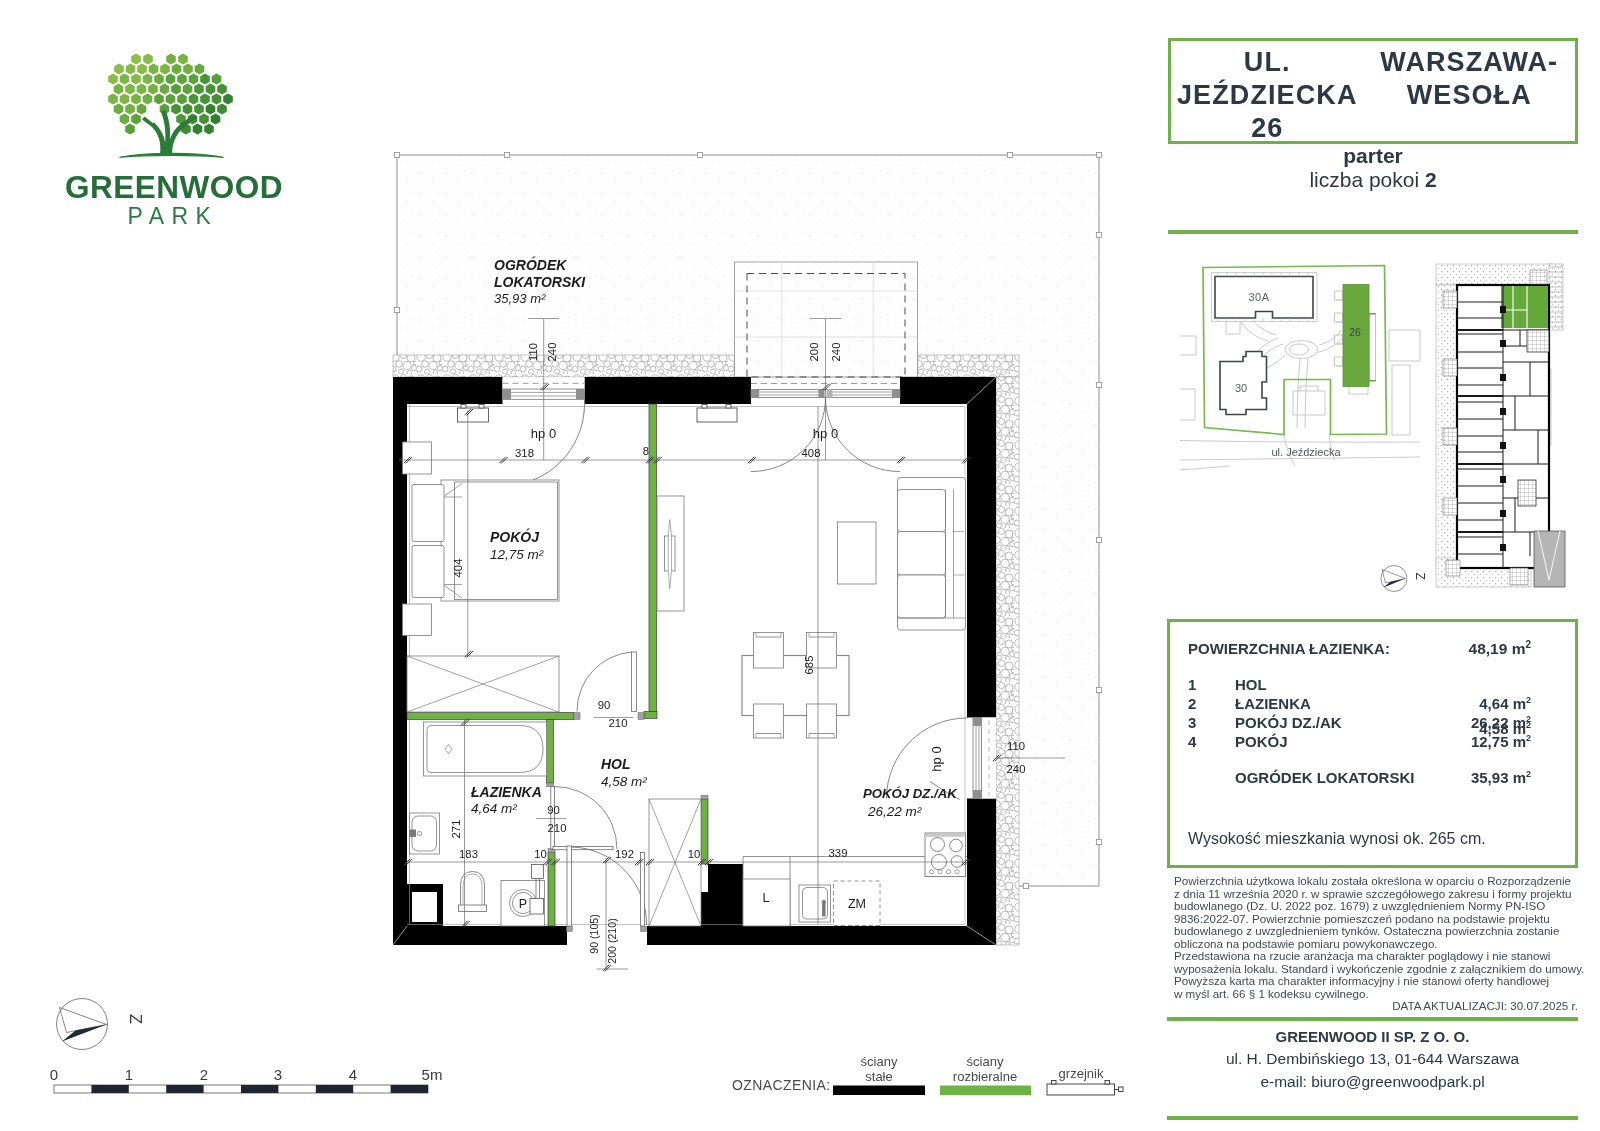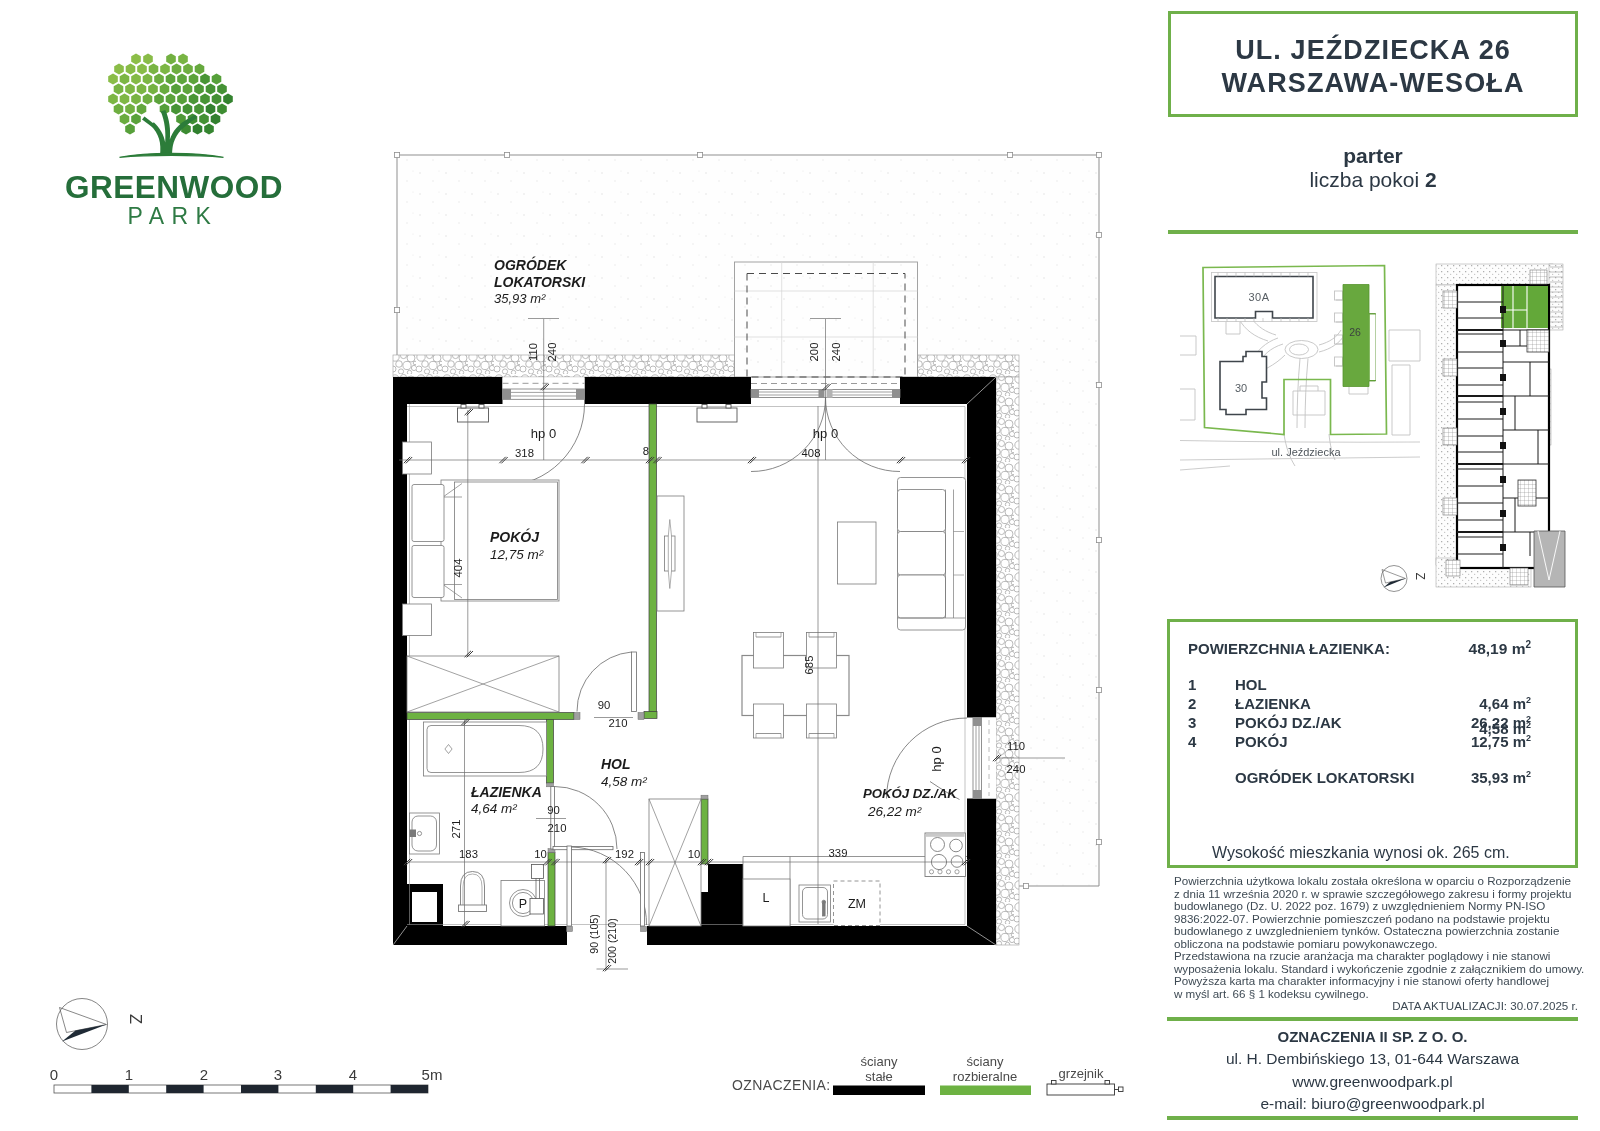--- a/index.html
+++ b/index.html
@@ -1,20 +1,20 @@
 <!DOCTYPE html>
 <html><head><meta charset="utf-8">
 <style>
 html,body{margin:0;padding:0;background:#fff;}
 .page{position:relative;width:1600px;height:1131px;background:#fff;overflow:hidden;
   font-family:"Liberation Sans",sans-serif;}
 svg{position:absolute;left:0;top:0;}
 .abs{position:absolute;}
-.hdrbox{left:1168px;top:11px;width:404px;height:95px;border:3px solid #6fb04a;
-  text-align:center;display:flex;flex-direction:column;justify-content:center;padding-top:5px;box-sizing:content-box;}
+.hdrbox{left:1168px;top:38px;width:404px;height:95px;border:3px solid #6fb04a;
+  text-align:center;display:flex;flex-direction:row;justify-content:center;padding-top:5px;box-sizing:content-box;}
 .hdr1{font-size:27px;font-weight:bold;color:#2c3844;letter-spacing:1.1px;line-height:33px;}
 .sub{left:1168px;top:139px;width:410px;text-align:center;color:#2c3844;}
 .sub .l1{font-size:21px;letter-spacing:0.5px;}
 .sub .l2{font-size:21px;font-weight:bold;margin-top:5px;}
 .sub .l3{font-size:21px;}
 .grule{position:absolute;background:#6fb04a;}
 .infobox{left:1167px;top:619px;width:405px;height:243px;border:3px solid #6fb04a;color:#2c3844;}
 .row{position:absolute;font-size:15px;font-weight:bold;white-space:nowrap;}
 .legal{left:1174px;top:875px;width:404px;font-size:11.6px;line-height:12.55px;color:#3e4a54;}
 .legal div{white-space:nowrap;}
@@ -685,40 +685,39 @@
   <div class="row" style="left:65px;top:73px;">ŁAZIENKA</div>
   <div class="row" style="right:44px;top:73px;">4,64 m<sup style="font-size:9px;">2</sup></div>
   <div class="row" style="left:18px;top:92px;">3</div>
   <div class="row" style="left:65px;top:92px;">POKÓJ DZ./AK</div>
   <div class="row" style="right:44px;top:92px;">26,22 m<sup style="font-size:9px;">2</sup></div>
   <div class="row" style="left:18px;top:111px;">4</div>
   <div class="row" style="left:65px;top:111px;">POKÓJ</div>
   <div class="row" style="right:44px;top:111px;">12,75 m<sup style="font-size:9px;">2</sup></div>
   <div class="row" style="left:65px;top:147px;">OGRÓDEK LOKATORSKI</div>
   <div class="row" style="right:44px;top:147px;">35,93 m<sup style="font-size:9px;">2</sup></div>
-  <div class="row" style="left:18px;top:222px;font-weight:normal;font-size:16px;margin-left:24px;">Wysokość mieszkania wynosi ok. 265 cm.</div>
+  <div class="row" style="left:18px;top:208px;font-weight:normal;font-size:16px;">Wysokość mieszkania wynosi ok. 265 cm.</div>
 </div>
 
 <div class="abs legal">
 <div>Powierzchnia użytkowa lokalu została określona w oparciu o Rozporządzenie</div>
 <div>z dnia 11 września 2020 r. w sprawie szczegółowego zakresu i formy projektu</div>
 <div>budowlanego (Dz. U. 2022 poz. 1679) z uwzględnieniem Normy PN-ISO</div>
 <div>9836:2022-07. Powierzchnie pomieszczeń podano na podstawie projektu</div>
 <div>budowlanego z uwzglednieniem tynków. Ostateczna powierzchnia zostanie</div>
 <div>obliczona na podstawie pomiaru powykonawczego.</div>
 <div>Przedstawiona na rzucie aranżacja ma charakter poglądowy i nie stanowi</div>
 <div>wyposażenia lokalu. Standard i wykończenie zgodnie z załącznikiem do umowy.</div>
 <div>Powyższa karta ma charakter informacyjny i nie stanowi oferty handlowej</div>
 <div>w myśl art. 66 § 1 kodeksu cywilnego.</div>
 <div style="text-align:right;">DATA AKTUALIZACJI: 30.07.2025 r.</div>
 </div>
 
 <div class="grule" style="left:1167px;top:1017px;width:411px;height:4px;"></div>
 
 <div class="abs footer">
-  <div style="font-weight:bold;font-size:15px;">OZNACZENIA II SP. Z O. O.</div>
+  <div style="font-weight:bold;font-size:15px;">GREENWOOD II SP. Z O. O.</div>
   <div>ul. H. Dembińskiego 13, 01-644 Warszawa</div>
-  <div>www.greenwoodpark.pl</div>
   <div>e-mail: biuro@greenwoodpark.pl</div>
 </div>
 
 <div class="grule" style="left:1167px;top:1116px;width:411px;height:4px;"></div>
 </div>
 
 </body></html>

